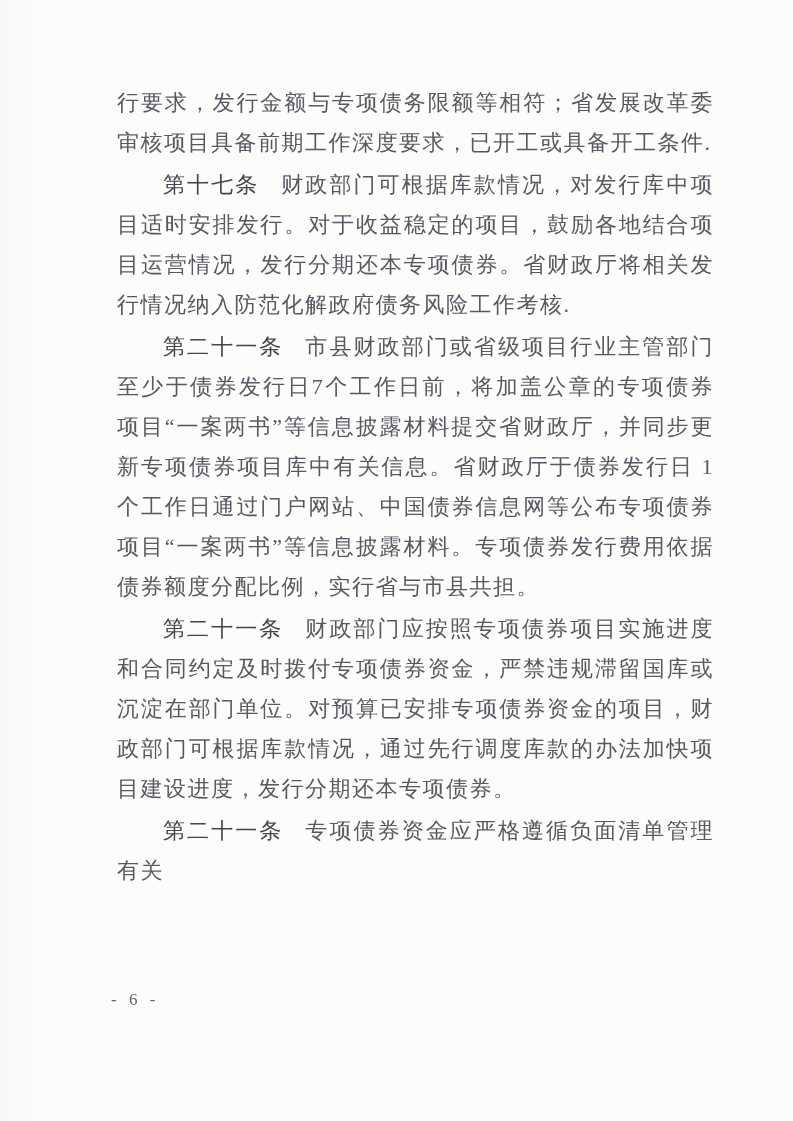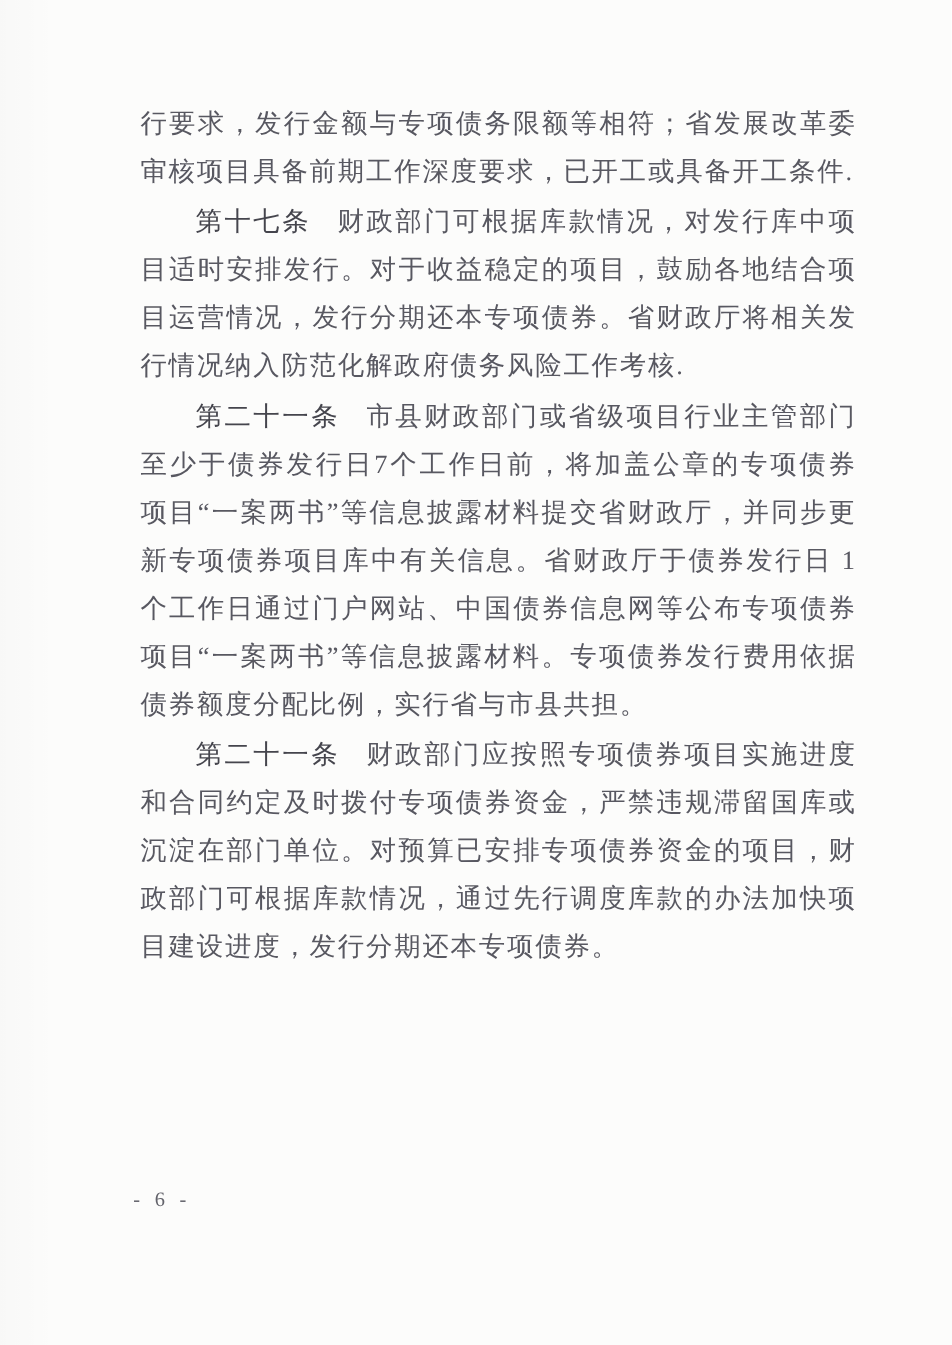--- a/index.html
+++ b/index.html
@@ -65,17 +65,18 @@
 
     <p class="para"><span>行要求，发行金额与专项债务限额等相符；省发展改革委审核项目具备前期工作深度要求，已开工或具备开工条件.</span></p>
 
     <p class="para indent"><b class="art">第十七条</b><span>财政部门可根据库款情况，对发行库中项目适时安排发行。对于收益稳定的项目，鼓励各地结合项目运营情况，发行分期还本专项债券。省财政厅将相关发行情况纳入防范化解政府债务风险工作考核.</span></p>
 
     <p class="para indent"><b class="art">第二十一条</b><span>市县财政部门或省级项目行业主管部门至少于债券发行日7个工作日前，将加盖公章的专项债券项目“一案两书”等信息披露材料提交省财政厅，并同步更新专项债券项目库中有关信息。省财政厅于债券发行日 1 个工作日通过门户网站、中国债券信息网等公布专项债券项目“一案两书”等信息披露材料。专项债券发行费用依据债券额度分配比例，实行省与市县共担。</span></p>
 
 
     <p class="para indent"><b class="art">第二十一条</b><span>财政部门应按照专项债券项目实施进度和合同约定及时拨付专项债券资金，严禁违规滞留国库或沉淀在部门单位。对预算已安排专项债券资金的项目，财政部门可根据库款情况，通过先行调度库款的办法加快项目建设进度，发行分期还本专项债券。</span></p>
 
+    <p class="para indent"><b class="art">第二十一条</b><span>专项债券资金应严格遵循负面清单管理有关</span></p>
 
   </div>
 
   <div class="pagenum">- 6 -</div>
 </div>
 
 </body></html>

